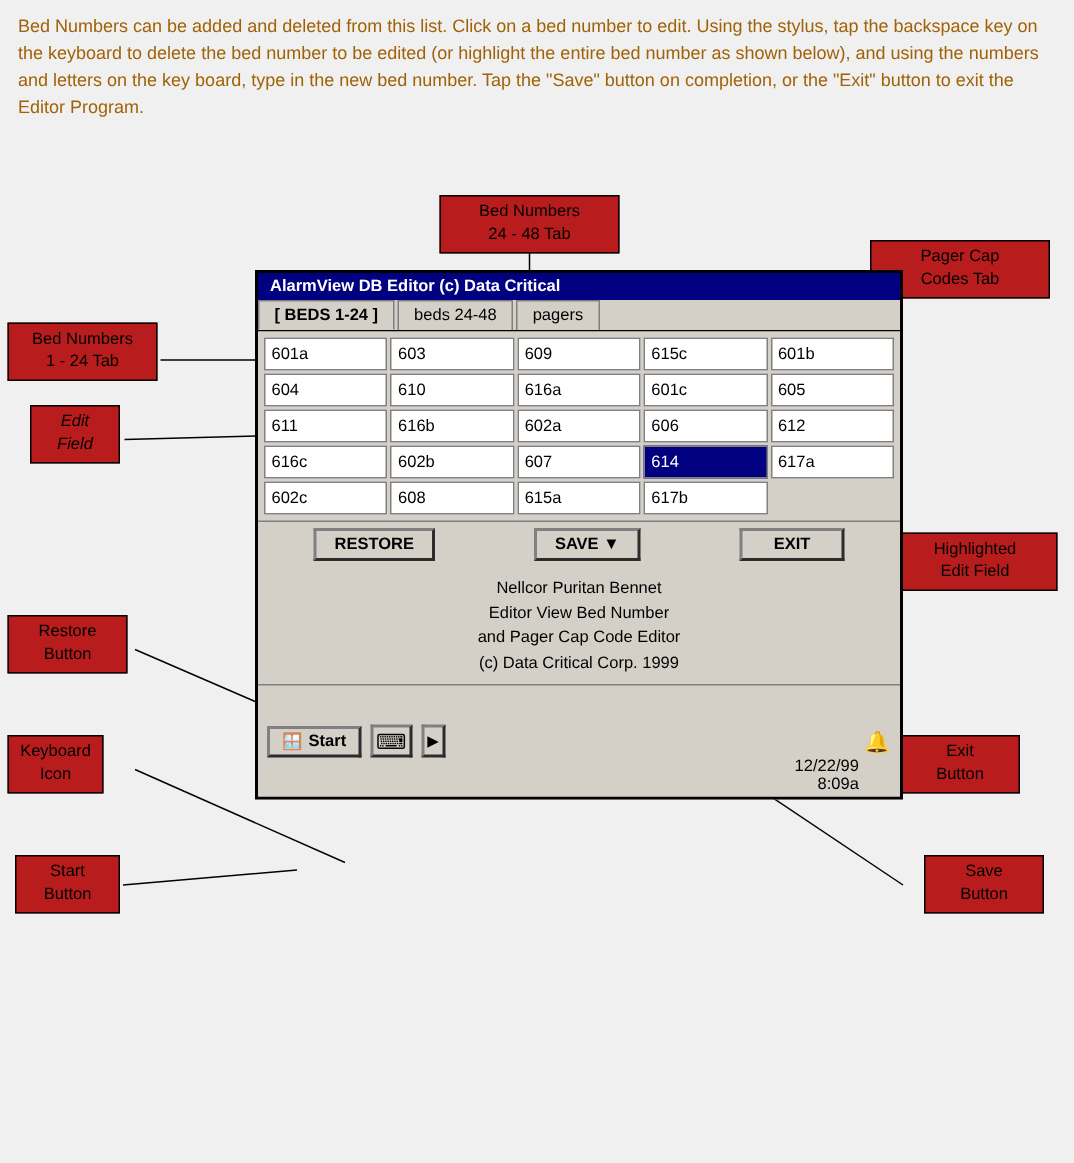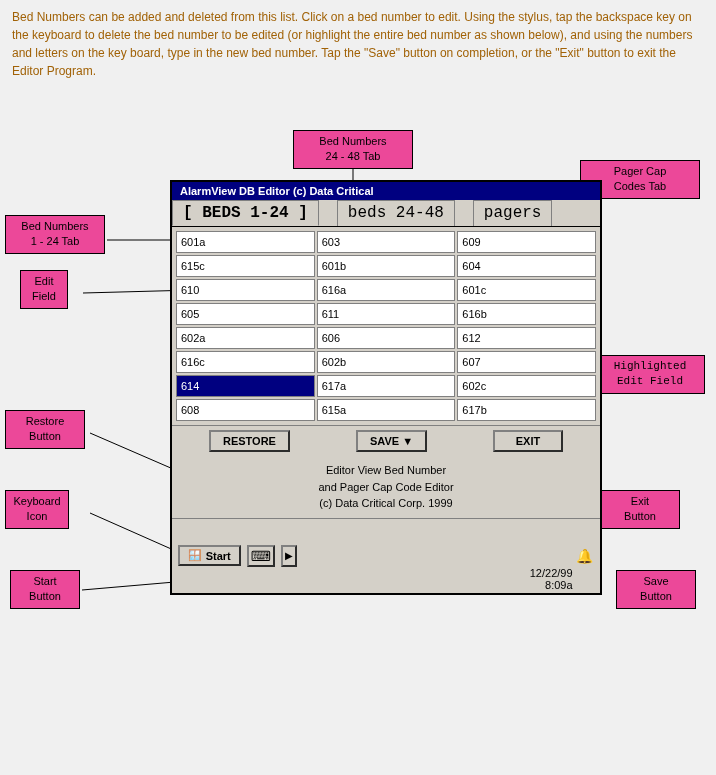--- a/index.html
+++ b/index.html
@@ -55,36 +55,35 @@
     .tabs-bar {
       display: flex;
       background: #d4d0c8;
       border-bottom: 1px solid #000;
     }
 
     .tab {
       padding: 3px 10px;
       border: 1px solid #808080;
       border-bottom: none;
-      font-size: 16px;
-      cursor: pointer;
-      background: #d4d0c8;
-      margin-right: 18px;
-      font-family: Liberation Mono, monospace;
+      font-size: 11px;
+      cursor: pointer;
+      background: #d4d0c8;
+      margin-right: 2px;
     }
 
     .tab.active {
       background: #d4d0c8;
       border-bottom: 1px solid #d4d0c8;
       font-weight: bold;
     }
 
     .beds-grid {
       display: grid;
-      grid-template-columns: repeat(3, 1fr);
+      grid-template-columns: repeat(5, 1fr);
       gap: 2px;
       padding: 4px;
       background: #d4d0c8;
     }
 
     .bed-cell {
       background: #fff;
       border: 1px solid #808080;
       padding: 2px 4px;
       font-size: 11px;
@@ -187,21 +186,21 @@
     .taskbar-right {
       display: flex;
       align-items: center;
       gap: 4px;
     }
 
     
     .label-box {
       position: absolute;
       border: 1px solid #000;
-      background: #ec4899;
+      background: #b91c1c;
       padding: 3px 6px;
       font-size: 11px;
       text-align: center;
       line-height: 1.4;
     }
 
     
     .label-bed-24-48 {
       top: 0px;
       left: 293px;
@@ -219,21 +218,22 @@
     .label-bed-1-24 {
       top: 85px;
       left: 5px;
       width: 100px;
     }
 
     
     .label-edit-field {
       top: 140px;
       left: 20px;
-      width: 48px;
+      width: 60px;
+      font-style: italic;
     }
 
     
     .label-restore {
       top: 280px;
       left: 5px;
       width: 80px;
     }
 
     
@@ -248,21 +248,20 @@
       top: 440px;
       left: 10px;
       width: 70px;
     }
 
     
     .label-highlighted {
       top: 225px;
       left: 595px;
       width: 110px;
-      font-family: Liberation Mono, monospace;
     }
 
     
     .label-exit {
       top: 360px;
       left: 600px;
       width: 80px;
     }
 
     
@@ -397,20 +396,21 @@
         <div class="bed-cell">617b</div>
       </div>
 
     <div class="buttons-bar">
       <button class="btn">RESTORE</button>
       <button class="btn">SAVE ▼</button>
       <button class="btn">EXIT</button>
     </div>
 
     <div class="footer-text">
+      <div>Nellcor Puritan Bennet</div>
       <div>Editor View Bed Number</div>
       <div>and  Pager Cap Code Editor</div>
       <div>(c) Data Critical Corp. 1999</div>
     </div>
 
     <div class="taskbar">
       <div class="taskbar-left">
         <button class="start-btn">
           <span>🪟</span>
           <span>Start</span>

